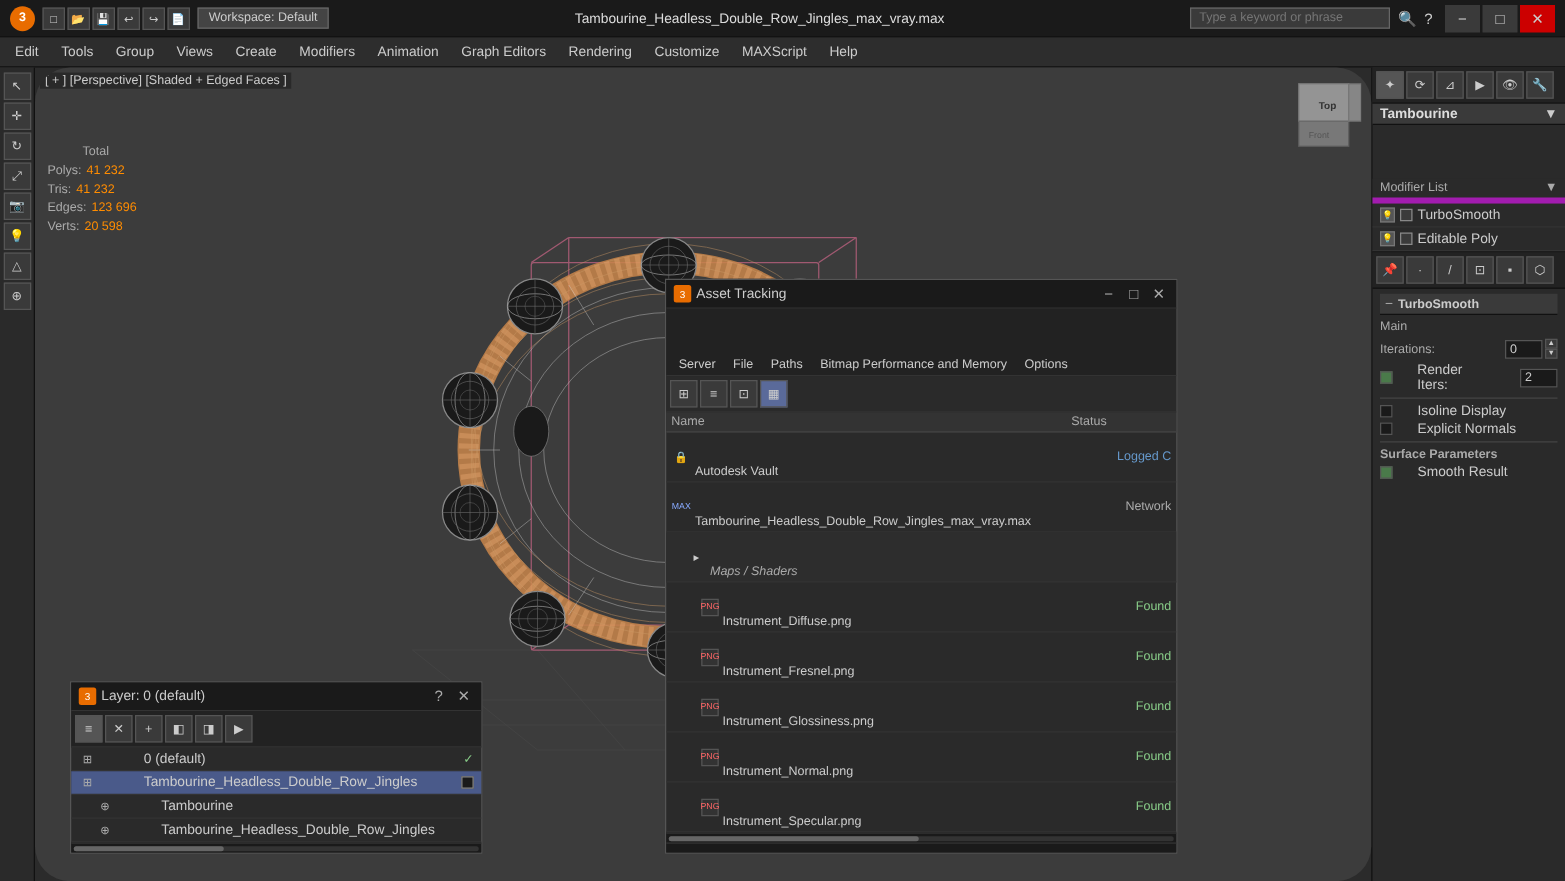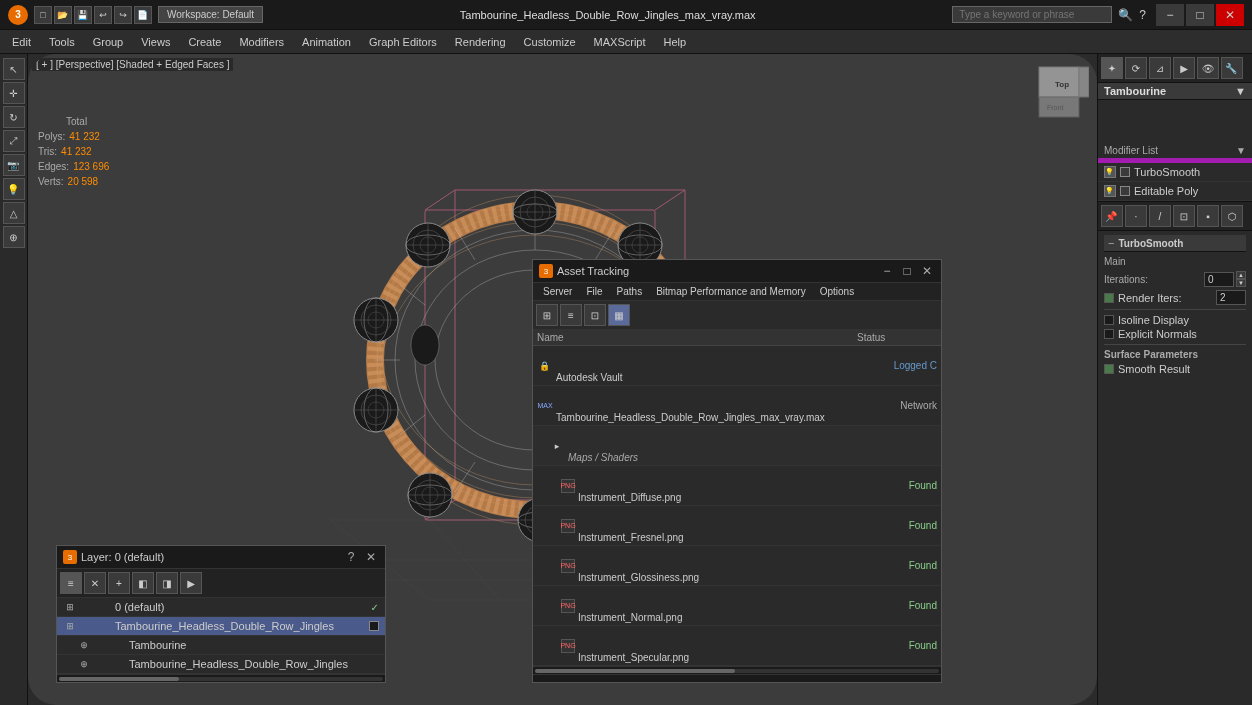--- a/index.html
+++ b/index.html
@@ -73,21 +73,21 @@
     .ts-header { display: flex; align-items: center; gap: 4px; background: #3a3a3a; padding: 2px 4px; margin-bottom: 4px; border-bottom: 1px solid #111; }
     .ts-header .ts-toggle { color: #aaa; }
     .ts-header .ts-title { font-size: 10px; font-weight: bold; color: #ccc; }
     .ts-section-title { font-size: 10px; color: #aaa; margin-bottom: 4px; }
     .ts-row { display: flex; align-items: center; justify-content: space-between; margin-bottom: 3px; font-size: 10px; }
     .ts-row label { color: #aaa; }
     .ts-spinner { display: flex; align-items: center; gap: 2px; }
     .ts-input { width: 30px; background: #1a1a1a; border: 1px solid #555; color: #ccc; font-size: 10px; padding: 1px 3px; }
     .ts-arrows { display: flex; flex-direction: column; }
     .ts-arrow { width: 10px; height: 8px; background: #3a3a3a; border: 1px solid #555; display: flex; align-items: center; justify-content: center; font-size: 6px; cursor: pointer; }
-    .ts-checkbox-row { display: flex; align-items: center; gap: 4px; margin-bottom: 2px; }
+    .ts-checkbox-row { display: flex; align-items: center; gap: 20px; margin-bottom: 2px; }
     .ts-checkbox { width: 10px; height: 10px; background: #1a1a1a; border: 1px solid #555; }
     .ts-checkbox.checked { background: #4a7a4a; }
     .ts-divider { border-top: 1px solid #444; margin: 4px 0; }
     .ts-section-heading { font-size: 10px; color: #aaa; font-weight: bold; margin-bottom: 3px; }
 
     
     #layers-panel {
       position: absolute; left: 28px; bottom: 22px; width: 330px; background: #2a2a2a;
       border: 1px solid #555; z-index: 20;
     }
@@ -113,21 +113,21 @@
     
     #asset-panel {
       position: absolute; right: 155px; bottom: 22px; width: 410px; background: #2a2a2a;
       border: 1px solid #555; z-index: 20;
     }
     #asset-panel .panel-titlebar { display: flex; align-items: center; background: #1a1a1a; padding: 3px 6px; border-bottom: 1px solid #333; gap: 4px; }
     #asset-panel .panel-icon { width: 14px; height: 14px; background: #e86c00; border-radius: 2px; display: flex; align-items: center; justify-content: center; font-size: 8px; color: #fff; }
     #asset-panel .panel-title { flex: 1; font-size: 11px; color: #ccc; }
     #asset-panel .panel-btn { width: 16px; height: 16px; background: none; border: none; color: #aaa; cursor: pointer; font-size: 12px; display: flex; align-items: center; justify-content: center; }
     #asset-panel .panel-menubar { display: flex; gap: 2px; padding: 2px 4px; background: #222; border-bottom: 1px solid #333; font-size: 10px; }
-    #asset-panel .ap-menu { padding: 1px 6px; color: #ccc; cursor: pointer; }
+    #asset-panel .ap-menu { padding: 1px 6px; color: #ccc; cursor: pointer; margin-top: 36px; }
     #asset-panel .ap-toolbar { display: flex; gap: 2px; padding: 3px; background: #2a2a2a; border-bottom: 1px solid #333; }
     #asset-panel .ap-tb-btn { width: 22px; height: 22px; background: #3a3a3a; border: 1px solid #555; display: flex; align-items: center; justify-content: center; font-size: 10px; cursor: pointer; color: #ccc; }
     #asset-panel .ap-tb-btn.active { background: #5a6a9a; }
     #asset-panel .ap-table-header { display: flex; background: #333; border-bottom: 1px solid #444; padding: 2px 4px; }
     #asset-panel .ap-col-name { flex: 1; font-size: 10px; color: #aaa; }
     #asset-panel .ap-col-status { width: 80px; font-size: 10px; color: #aaa; text-align: left; }
     .ap-row { display: flex; align-items: center; padding: 2px 4px; border-bottom: 1px solid #333; cursor: pointer; }
     .ap-row .ap-row-icon { width: 16px; height: 16px; display: flex; align-items: center; justify-content: center; font-size: 9px; margin-right: 3px; }
     .ap-row .ap-row-name { flex: 1; font-size: 10px; color: #ccc; overflow: hidden; text-overflow: ellipsis; white-space: nowrap; margin-top: 24px; }
     .ap-row .ap-row-status { width: 80px; font-size: 10px; text-align: right; }

